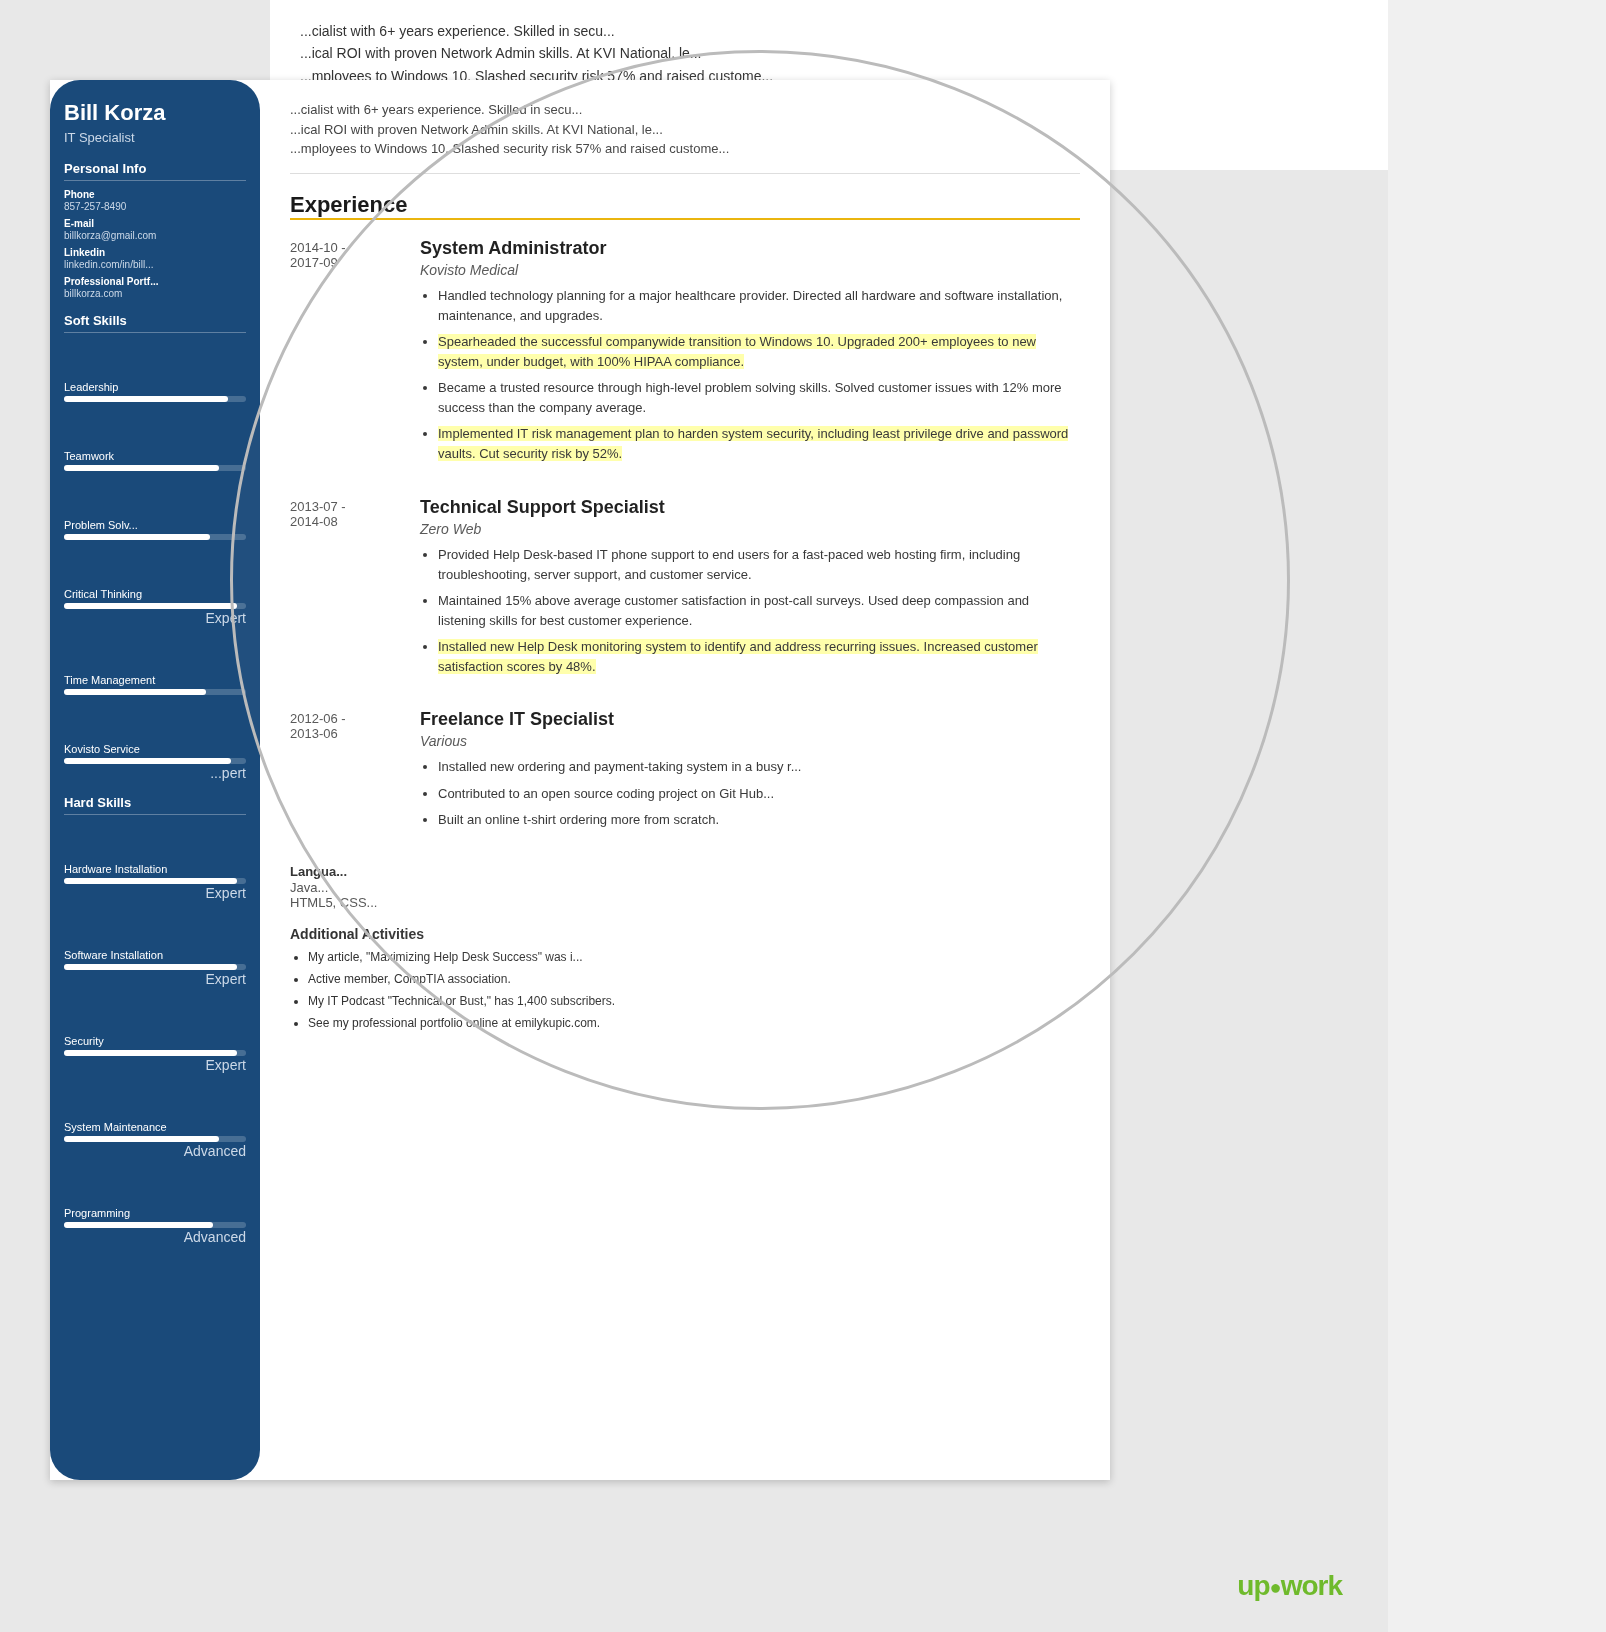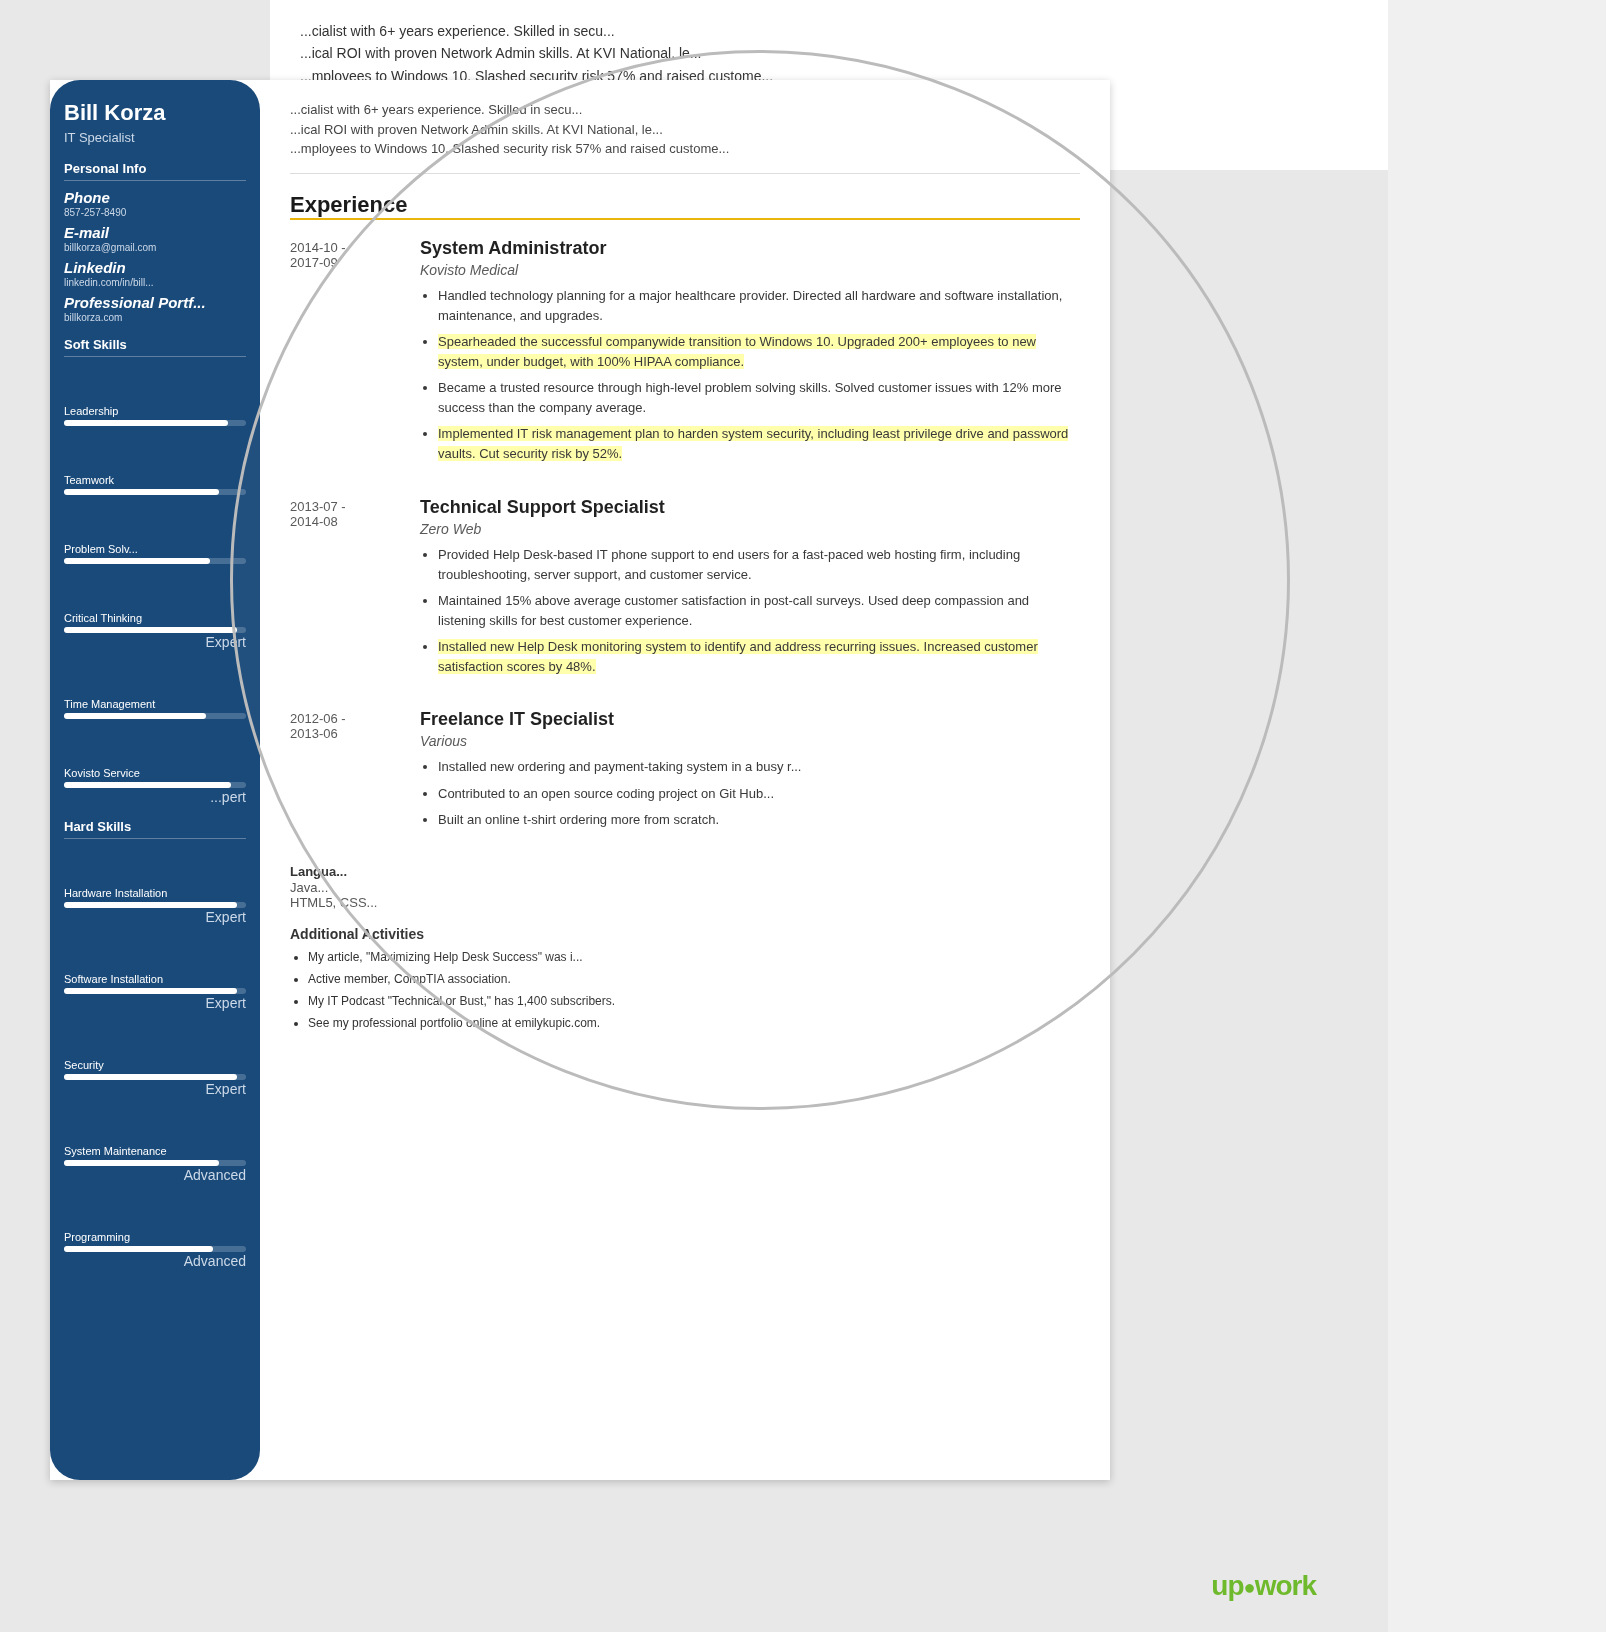--- a/index.html
+++ b/index.html
@@ -58,25 +58,24 @@
       font-size: 13px;
       font-weight: bold;
       color: #fff;
       margin-top: 14px;
       margin-bottom: 8px;
       border-bottom: 1px solid rgba(255,255,255,0.3);
       padding-bottom: 4px;
     }
 
     .sidebar-label {
-      font-size: 15px;
+      font-size: 10px;
       font-weight: bold;
       color: #fff;
       margin-bottom: 1px;
-      font-style: italic;
     }
 
     .sidebar-value {
       font-size: 10px;
       color: #ccd9e8;
       margin-bottom: 6px;
       word-break: break-all;
     }
 
     .skill-item {
@@ -217,21 +216,21 @@
 
     .language-value {
       font-size: 13px;
       color: #555;
     }
 
     
     .upwork-logo {
       position: absolute;
       bottom: 30px;
-      right: 72px;
+      right: 46px;
       font-size: 28px;
       color: #6fba2c;
       font-weight: bold;
       letter-spacing: -1px;
     }
 
     .upwork-logo span.up {
       color: #6fba2c;
     }
     .upwork-logo span.dot {

